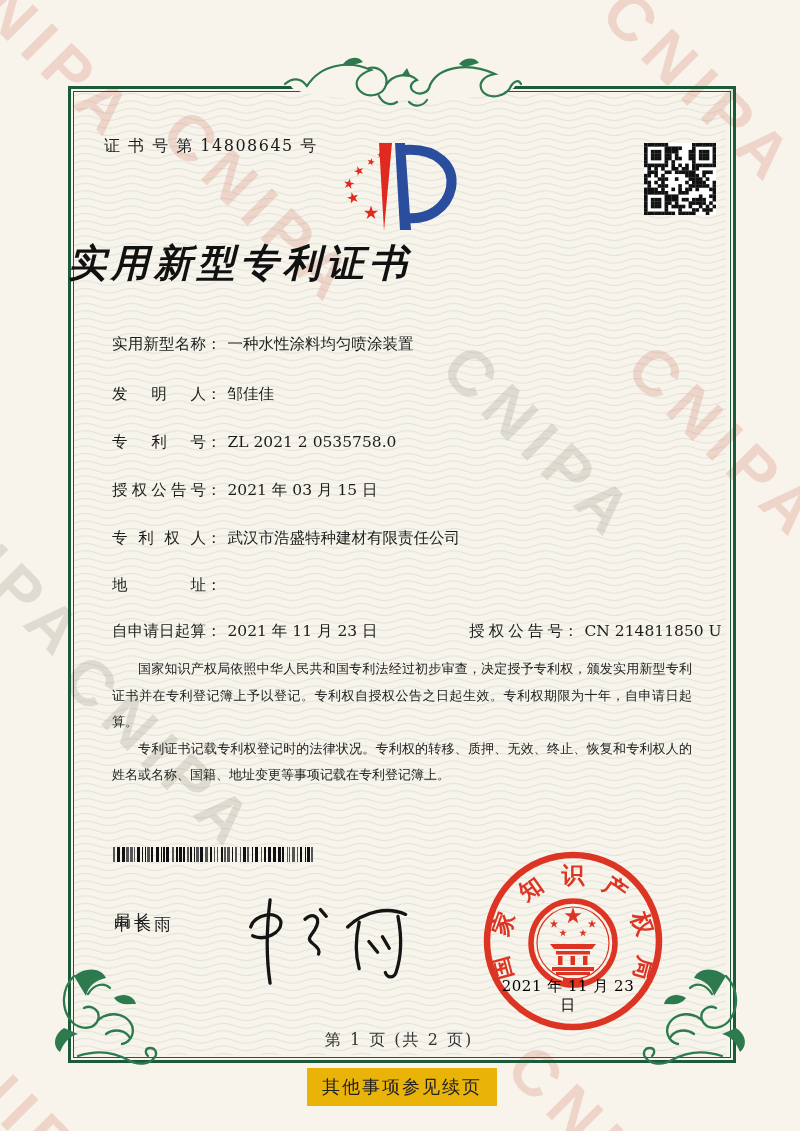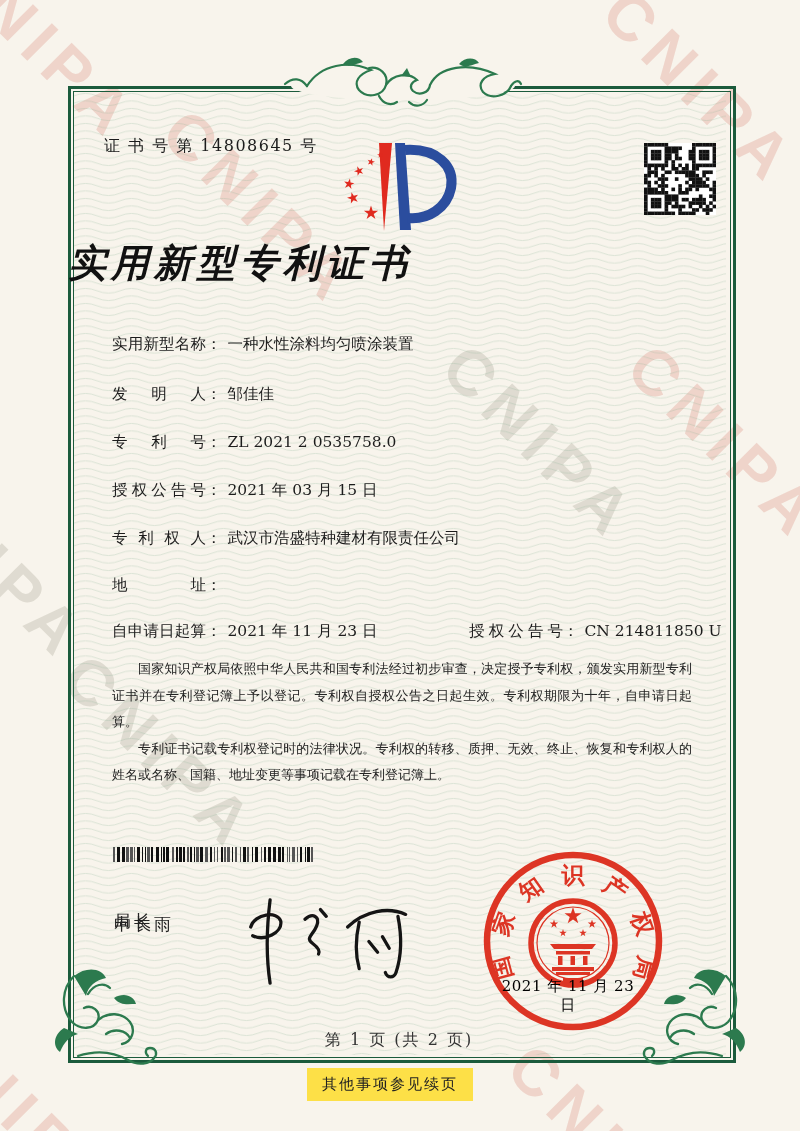--- a/index.html
+++ b/index.html
@@ -41,22 +41,22 @@
   #issuer-name{position:absolute;left:114px;top:913px;font-size:17px;letter-spacing:3px;
      font-family:"Liberation Sans","DejaVu Sans",sans-serif;color:#222;}
   #signature{position:absolute;left:232px;top:896px;}
   #seal{position:absolute;left:480px;top:848px;}
   .seal-char{font-size:23px;font-weight:bold;fill:#dc2b1a;
              font-family:"DejaVu Serif","Liberation Serif",serif;text-anchor:middle;}
   #sealdate{position:absolute;left:498px;top:977px;width:140px;text-align:center;
             font-size:15px;letter-spacing:0.5px;color:#000;z-index:6;}
   #pageinfo{position:absolute;left:68px;top:1030px;width:662px;text-align:center;
             font-size:16px;letter-spacing:2px;color:#333;}
-  #note{position:absolute;left:307px;top:1068px;background:#fde047;padding:7px 15px;
-        font-size:15px;letter-spacing:2px;color:#222;}
+  #note{position:absolute;left:307px;top:1068px;background:#eab308;padding:7px 15px;
+        font-size:18px;letter-spacing:2px;color:#222;}
 </style>
 </head>
 <body>
 
 <div id="cert">
 
   <div class="wm wm-pink" style="left:-20px;top:-70px;">CNIPA</div>
   <div class="wm wm-pink" style="left:200px;top:95px;">CNIPA</div>
   <div class="wm wm-pink" style="left:640px;top:-25px;">CNIPA</div>
   <div class="wm wm-pink" style="left:665px;top:330px;">CNIPA</div>

